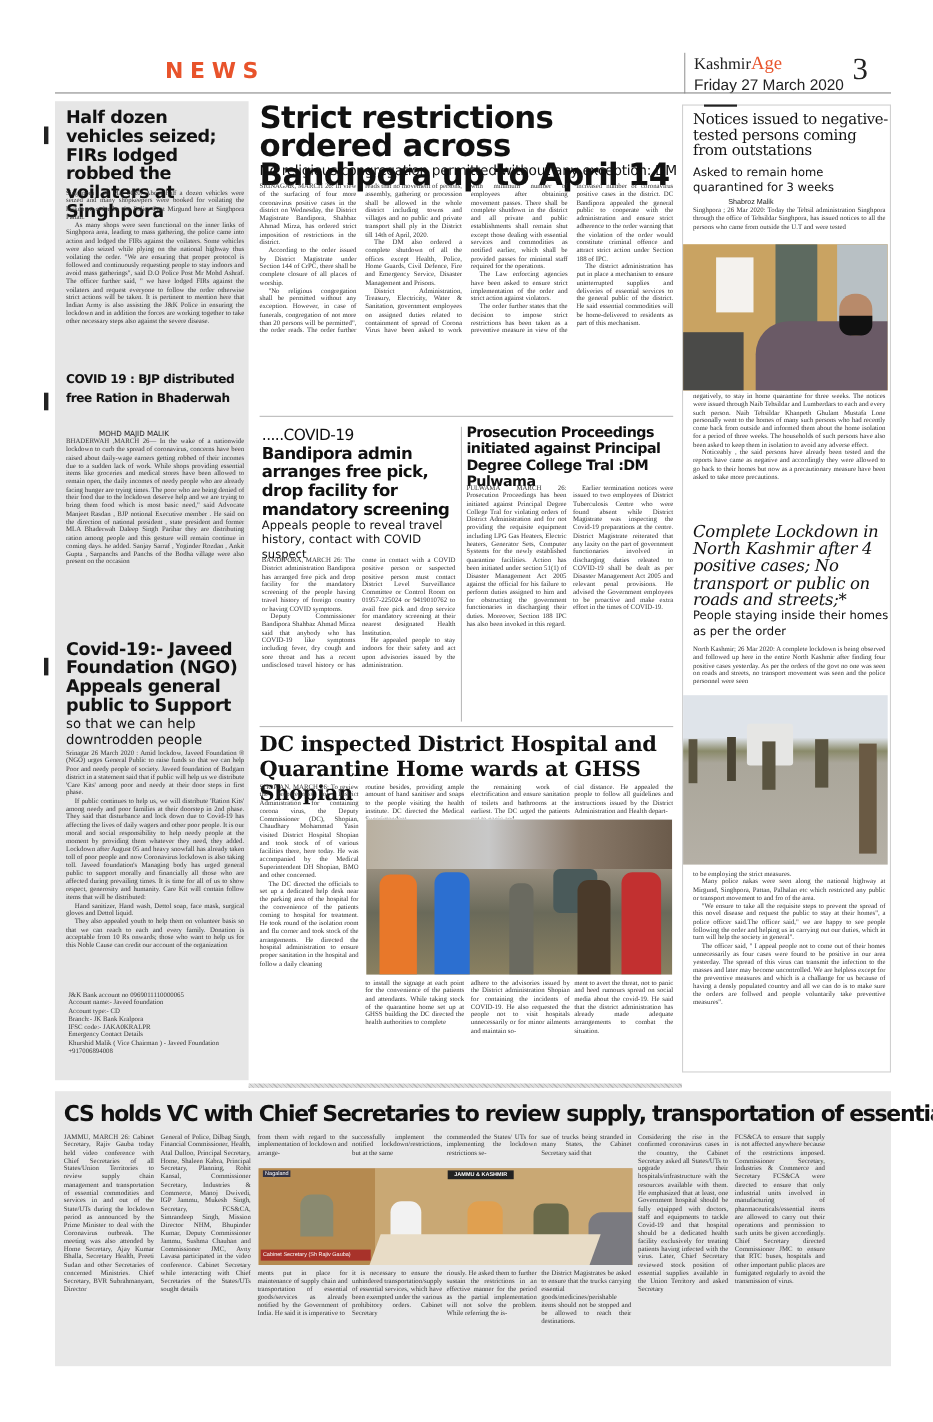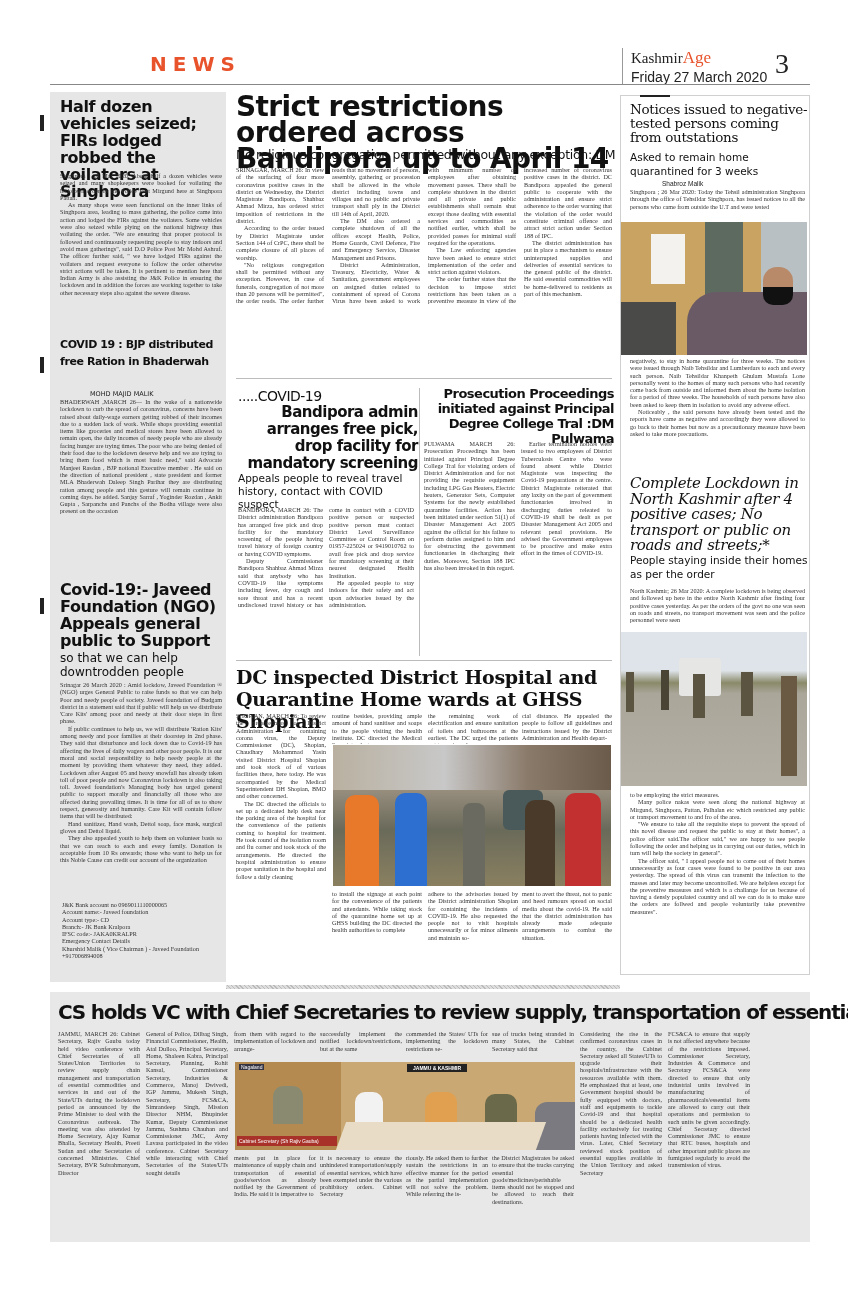--- a/index.html
+++ b/index.html
@@ -9,21 +9,21 @@
   .mast-brand { left: 622px; top: 48px; border-left: 1px solid #999; padding-left: 8px; }
   .brand { font-family: "Liberation Serif", serif; font-size: 15px; color: #222; }
   .brand .age { color: #e8532b; font-size: 17px; }
   .mast-date { font-family: "Liberation Sans", sans-serif; font-size: 14px; color: #222; margin-top: 1px; }
   .pagenum { left: 775px; top: 48px; font-family: "Liberation Serif", serif; font-size: 28px; color: #222; }
   .rule { left: 50px; width: 760px; height: 1px; background: #888; }
   .col { font-size: 6.2px; line-height: 7.3px; text-align: justify; color: #333; overflow: hidden; }
   .col p { text-indent: 8px; }
   .col p:first-child { text-indent: 0; }
   .sans-head { font-family: "DejaVu Sans", sans-serif; font-weight: bold; color: #111; }
-  .cond-head { font-family: "DejaVu Sans", sans-serif; font-weight: bold; color: #111; letter-spacing: -0.5px; transform-origin: left top; text-align: right; }
+  .cond-head { font-family: "DejaVu Sans", sans-serif; font-weight: bold; color: #111; letter-spacing: -0.5px; transform-origin: left top; }
   .serif-head { font-family: "DejaVu Serif", serif; font-weight: bold; color: #111; letter-spacing: -0.3px; }
   .deck { font-family: "DejaVu Sans", sans-serif; color: #111; }
   .left-panel { left: 50px; top: 92px; width: 176px; height: 890px; background: #e6e6e6; }
   .right-box { left: 620px; top: 95px; width: 190px; height: 880px; border: 1px solid #d0d0d0; background: #fff; }
   .photo { overflow: hidden; }
   .bottom-panel { left: 50px; top: 992px; width: 760px; height: 250px; background: #e8e8e8; }
   .divider-v { width: 1px; background: #bbb; }
   .tick { left: 40px; width: 4px; background: #222; }
   .hatch { left: 226px; top: 985px; width: 394px; height: 4px; background: repeating-linear-gradient(45deg,#bbb 0 1px,#ddd 1px 3px); }
 </style>

